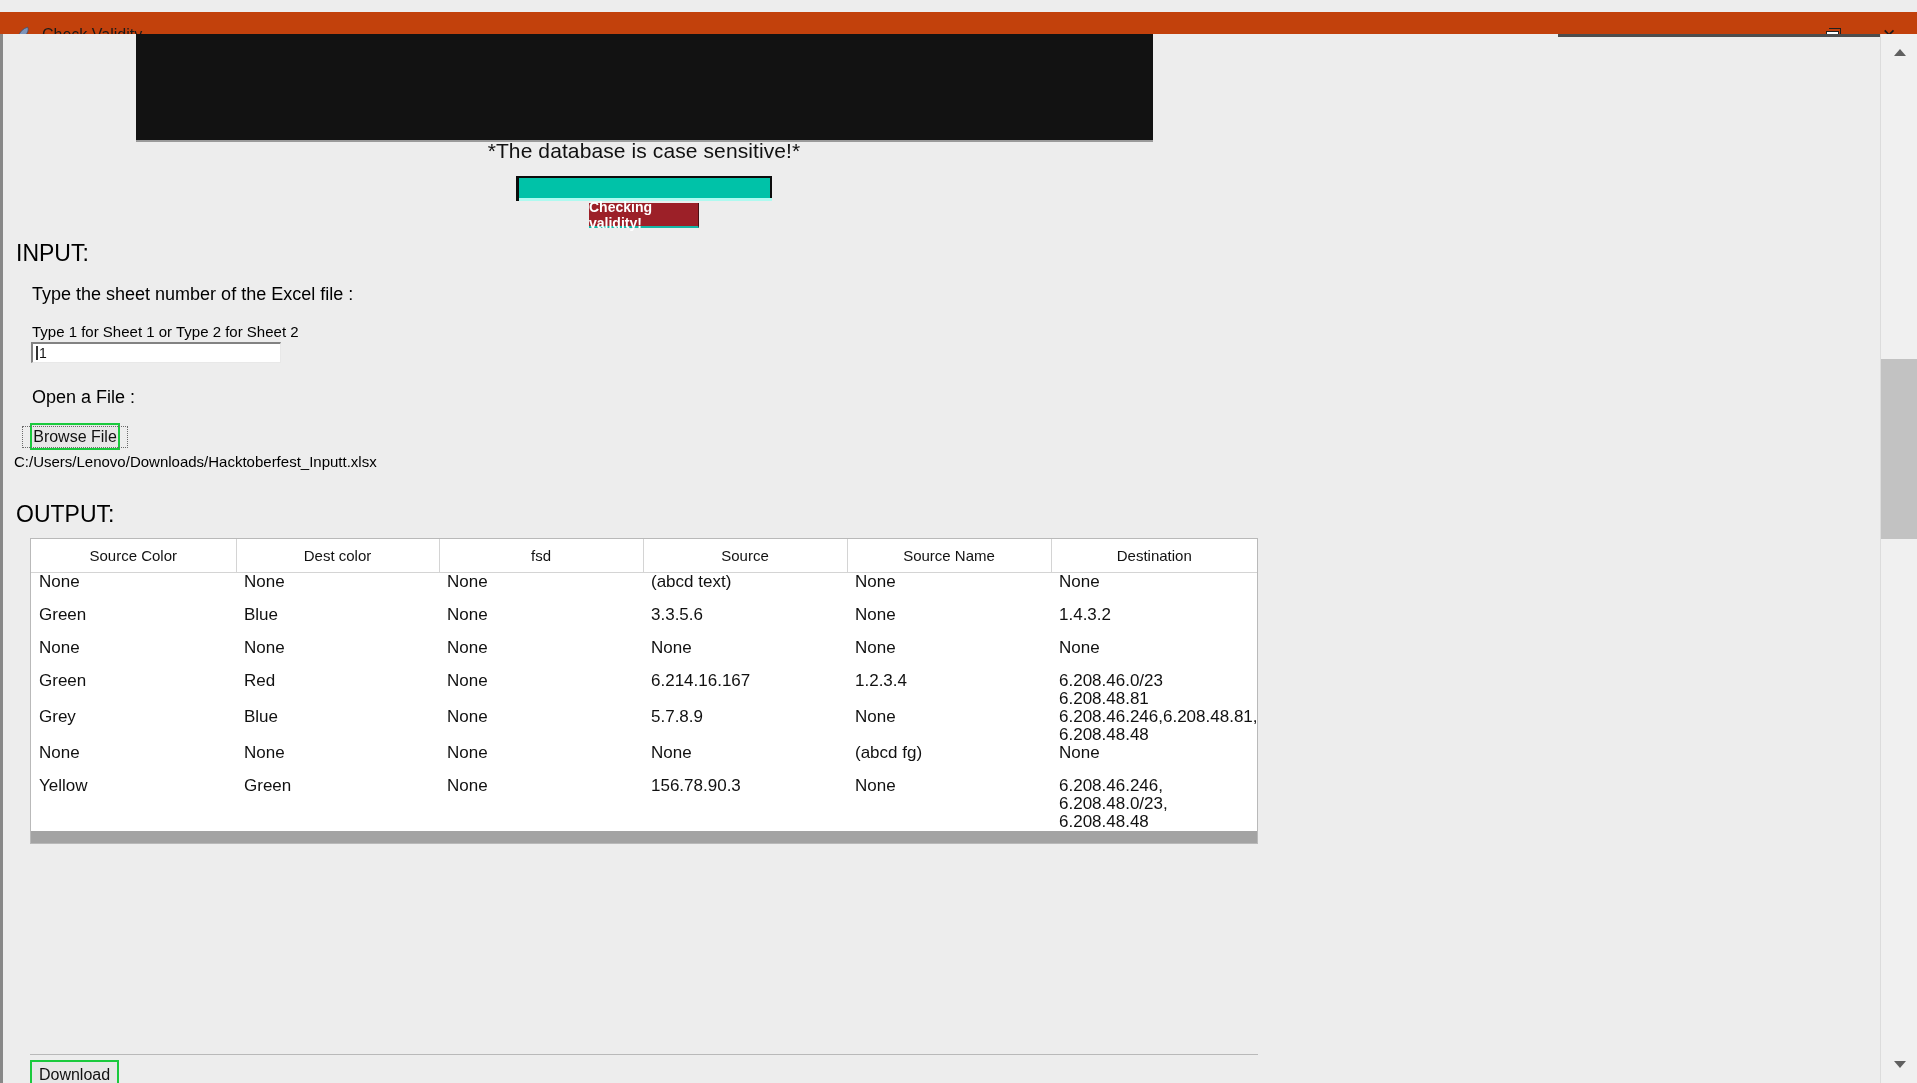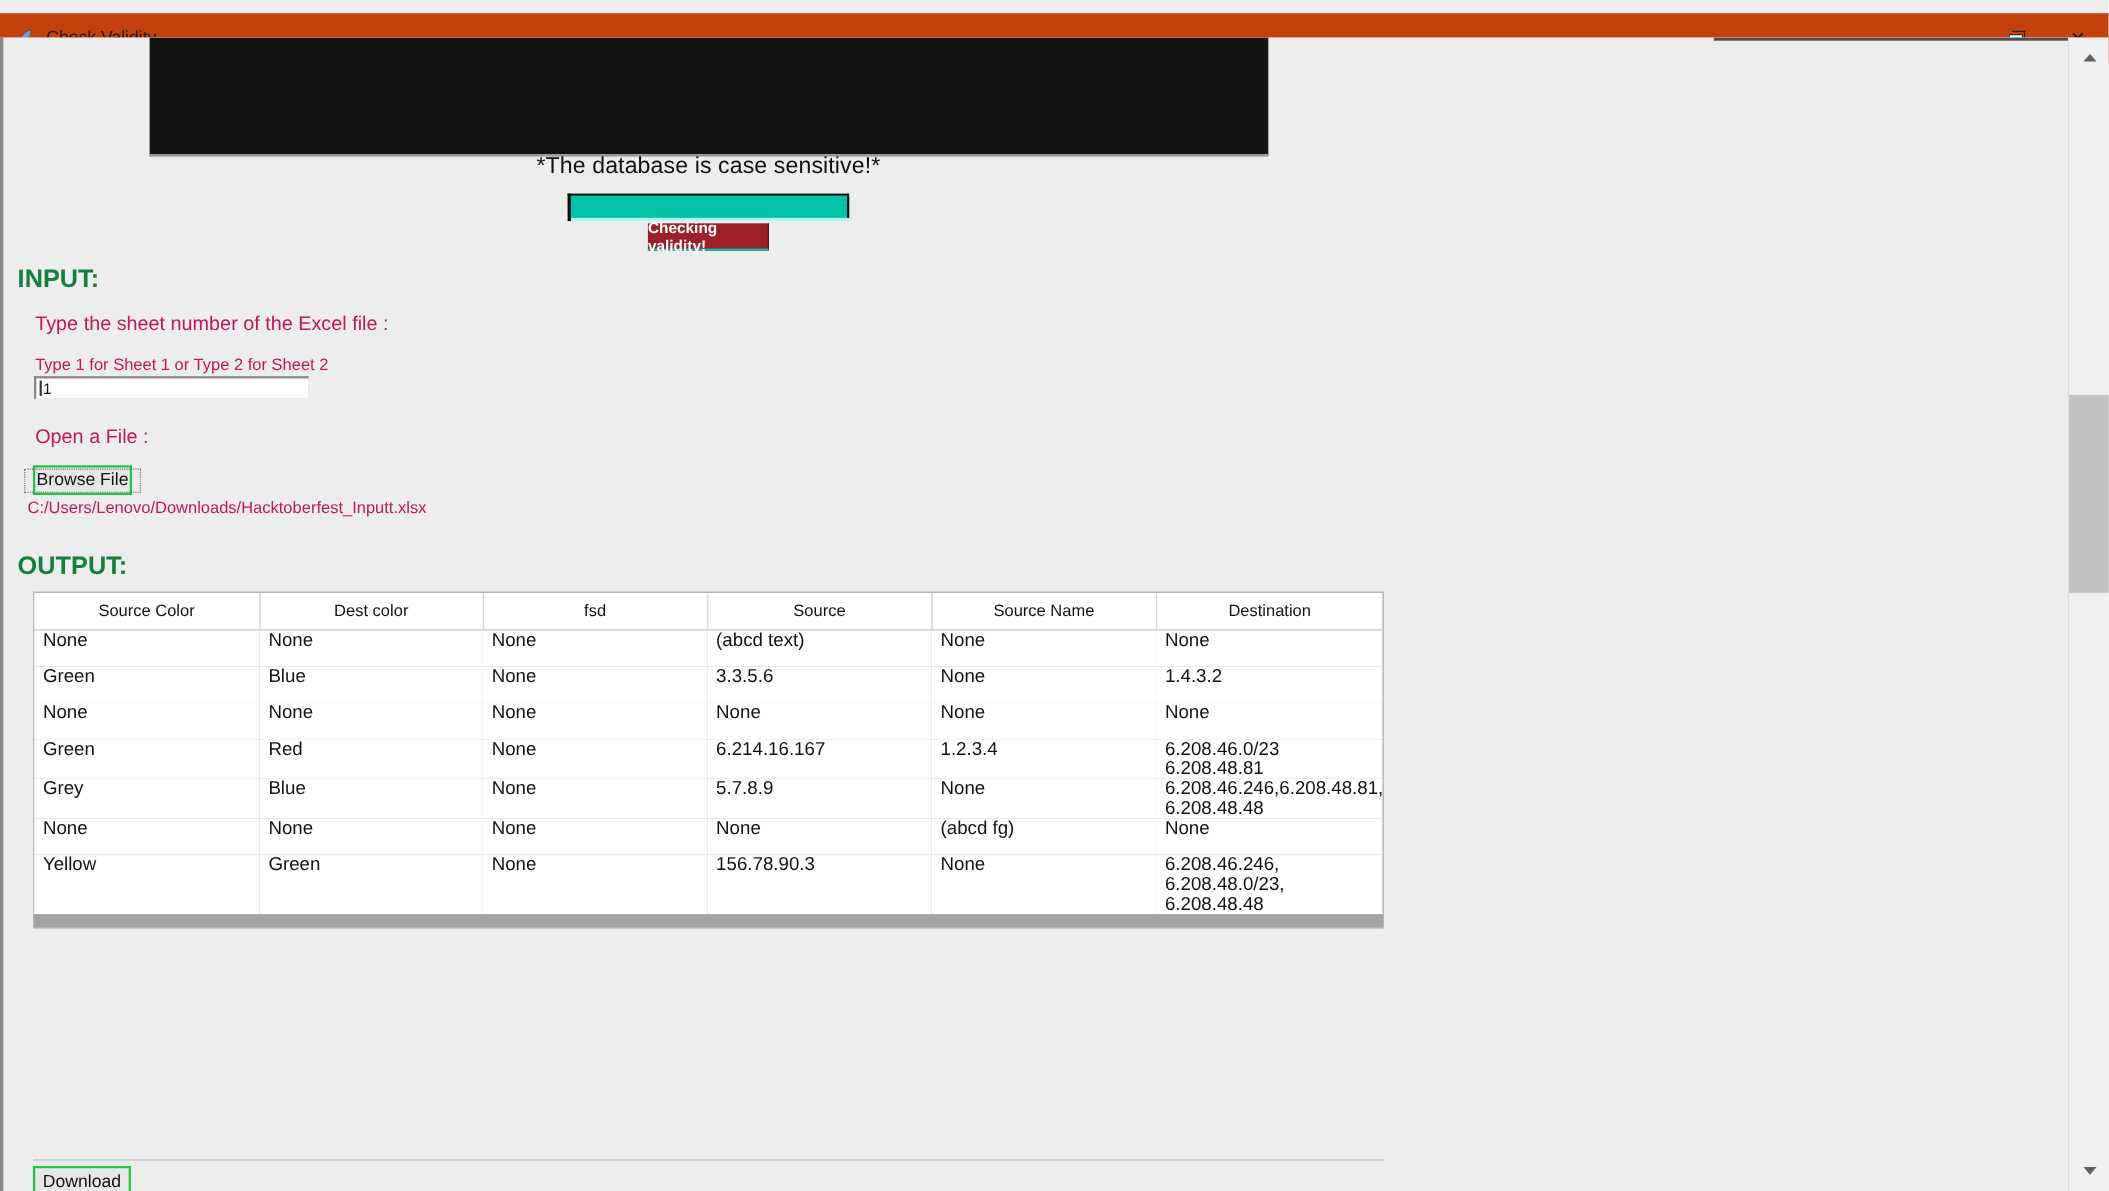--- a/index.html
+++ b/index.html
@@ -110,32 +110,32 @@
     font-size: 14px; font-weight: bold;
     display: flex; align-items: center; justify-content: center;
     border-bottom: 2px solid #14b8a6;
     border-right: 1px solid #4a1013;
     box-sizing: border-box;
   }
 
   
   .sec-head {
     position: absolute;
-    font-size: 23px; font-weight: bold; color: #15803d;
+    font-size: 23px; font-weight: normal; color: #000000;
   }
   #input-head  { left: 13px; top: 206px; }
   #output-head { left: 13px; top: 467px; }
 
   .lbl {
-    position: absolute; color: #be185d;
+    position: absolute; color: #000000;
   }
   #sheet-label   { left: 29px; top: 250px; font-size: 18px; }
   #sheet-hint    { left: 29px; top: 289px; font-size: 15px; }
   #open-label    { left: 29px; top: 353px; font-size: 18px; }
-  #file-path     { left: 22px; top: 419px; font-size: 15px; text-align: center; }
+  #file-path     { left: 11px; top: 419px; font-size: 15px; text-align: center; }
 
   
   .entry {
     position: absolute; left: 28px; top: 308px;
     width: 250px; height: 21px;
     background: #ffffff;
     border-top: 2px solid #828282;
     border-left: 2px solid #828282;
     border-right: 1px solid #e8e8e8;
     border-bottom: 1px solid #e8e8e8;

